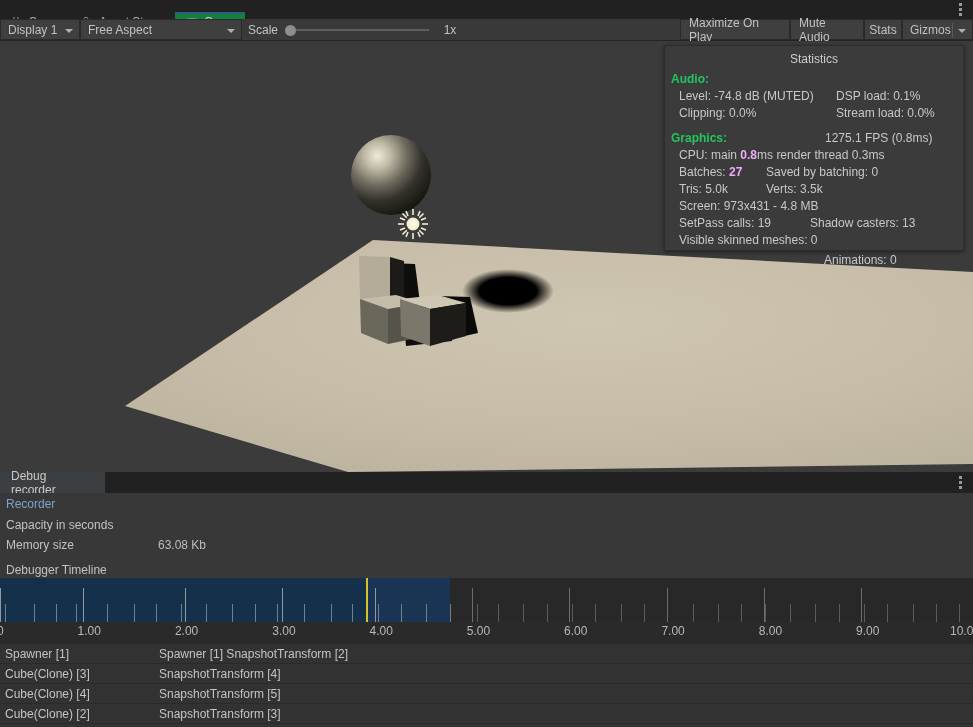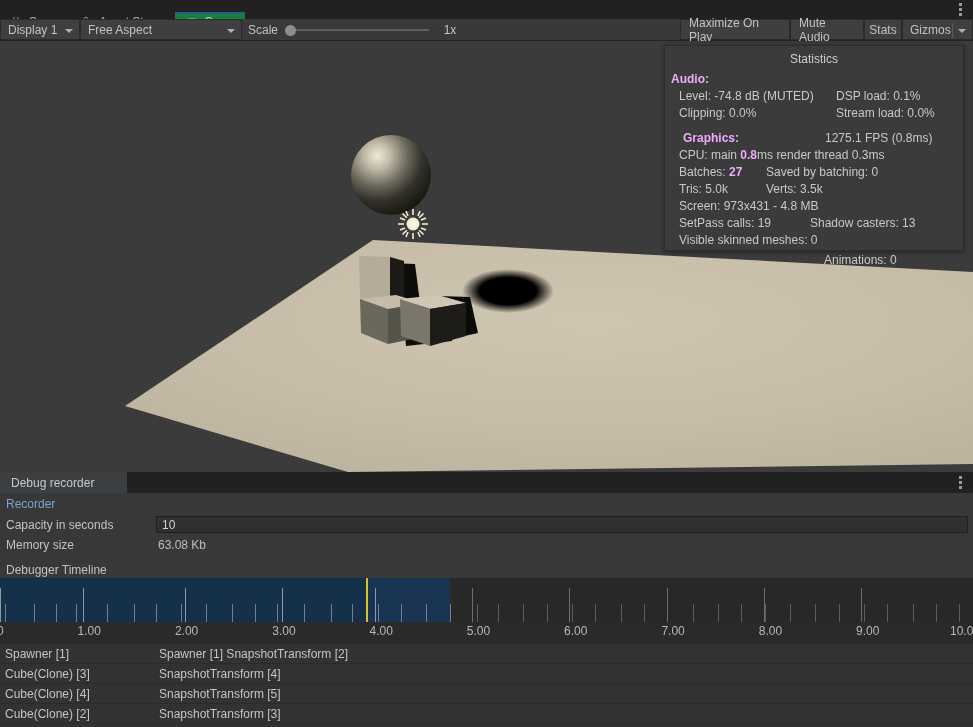--- a/index.html
+++ b/index.html
@@ -34,21 +34,21 @@
   .slider-track{position:absolute;top:10px;height:2px;background:#5e5e5e;}
   .slider-knob{position:absolute;top:6px;width:11px;height:11px;border-radius:50%;background:#8e8e8e;}
   
   .gameview{position:absolute;left:0;top:41px;width:973px;height:431px;background:#3b3b3b;overflow:hidden;}
   .ground{position:absolute;left:0;top:0;width:973px;height:431px;}
   
   .stats{position:absolute;left:664px;top:45px;width:300px;height:206px;
          background:#3b3b3b;border:1px solid #2d2d2d;box-sizing:border-box;
          box-shadow:0 1px 4px rgba(0,0,0,.45);font-size:12px;color:#c8c8c8;}
   .stats-title{text-align:center;padding-top:6px;font-size:12px;color:#cdcdcd;}
-  .stats-sec{font-weight:bold;color:#f0abfc;padding-left:6px;text-align:center;}
+  .stats-sec{font-weight:bold;color:#22c55e;padding-left:6px;text-align:center;}
   .srow{position:absolute;white-space:nowrap;}
   .b{font-weight:bold;color:#f0abfc;}
   
   .dbg-tabbar{position:absolute;left:0;top:472px;width:973px;height:21px;background:#212121;}
   .dbg-tab{position:absolute;left:0;top:0;height:21px;background:#3c3f41;color:#c9c9c9;
            display:flex;align-items:center;padding:0 11px;box-sizing:border-box;font-size:12px;}
   .dbg-menu{position:absolute;right:6px;top:3px;width:14px;height:15px;}
   .dbg-body{position:absolute;left:0;top:493px;width:973px;height:85px;background:#383838;}
   .prop-label{position:absolute;left:6px;font-size:12px;color:#c2c2c2;}
   .prop-label.link{color:#7ba2cc;}
@@ -233,58 +233,55 @@
 
 <div class="stats">
   <div class="stats-title">Statistics</div>
 
   <div class="srow stats-sec" style="left:0px;top:26px;">Audio:</div>
   <div class="srow" style="left:14px;top:43px;">Level: -74.8 dB (MUTED)</div>
   <div class="srow" style="left:14px;top:60px;">Clipping: 0.0%</div>
   <div class="srow" style="left:171px;top:43px;">DSP load: 0.1%</div>
   <div class="srow" style="left:171px;top:60px;">Stream load: 0.0%</div>
 
-  <div class="srow stats-sec" style="left:12px;top:85px;">Graphics:</div>
+  <div class="srow stats-sec" style="left:0px;top:85px;">Graphics:</div>
   <div class="srow" style="left:160px;top:85px;">1275.1 FPS (0.8ms)</div>
 
   <div class="srow" style="left:14px;top:102px;"><span>CPU: main </span><span class="b">0.8</span><span>ms  render thread 0.3ms</span></div>
 
   <div class="srow" style="left:14px;top:119px;"><span>Batches: </span><span class="b">27</span></div>
   <div class="srow" style="left:101px;top:119px;">Saved by batching: 0</div>
 
   <div class="srow" style="left:14px;top:136px;">Tris: 5.0k</div>
   <div class="srow" style="left:101px;top:136px;">Verts: 3.5k</div>
 
   <div class="srow" style="left:14px;top:153px;">Screen: 973x431 - 4.8 MB</div>
 
   <div class="srow" style="left:14px;top:170px;">SetPass calls: 19</div>
   <div class="srow" style="left:145px;top:170px;">Shadow casters: 13</div>
 
   <div class="srow" style="left:14px;top:187px;">Visible skinned meshes: 0</div>
   <div class="srow" style="left:159px;top:187px;margin-top:20px;">Animations: 0</div>
 </div>
 
 <div class="dbg-tabbar">
-  <div class="dbg-tab" style="width:127px;">
+  <div class="dbg-tab" style="width:105px;">
     <span>Debug recorder</span>
   </div>
   <div class="dbg-menu">
     <span class="kebab-dot" style="top:1px;"></span>
     <span class="kebab-dot" style="top:6px;"></span>
     <span class="kebab-dot" style="top:11px;"></span>
   </div>
 </div>
 
 <div class="dbg-body">
   <div class="prop-label link" style="top:4px;">Recorder</div>
 
   <div class="prop-label" style="top:25px;">Capacity in seconds</div>
-  <div class="field-input" style="top:23px;width:812px;">
-    <span>10</span>
-  </div>
 
   <div class="prop-label" style="top:45px;">Memory size</div>
   <div class="prop-value" style="top:45px;">63.08 Kb</div>
 
   <div class="prop-label" style="top:70px;">Debugger Timeline</div>
 </div>
 
 <div class="timeline">
   <div class="tl-rec-a" id="tl-a" style="left: 0px; width: 365.848px;"></div>
   <div class="tl-rec-b" id="tl-b" style="left: 365.848px; width: 83.678px;"></div>

